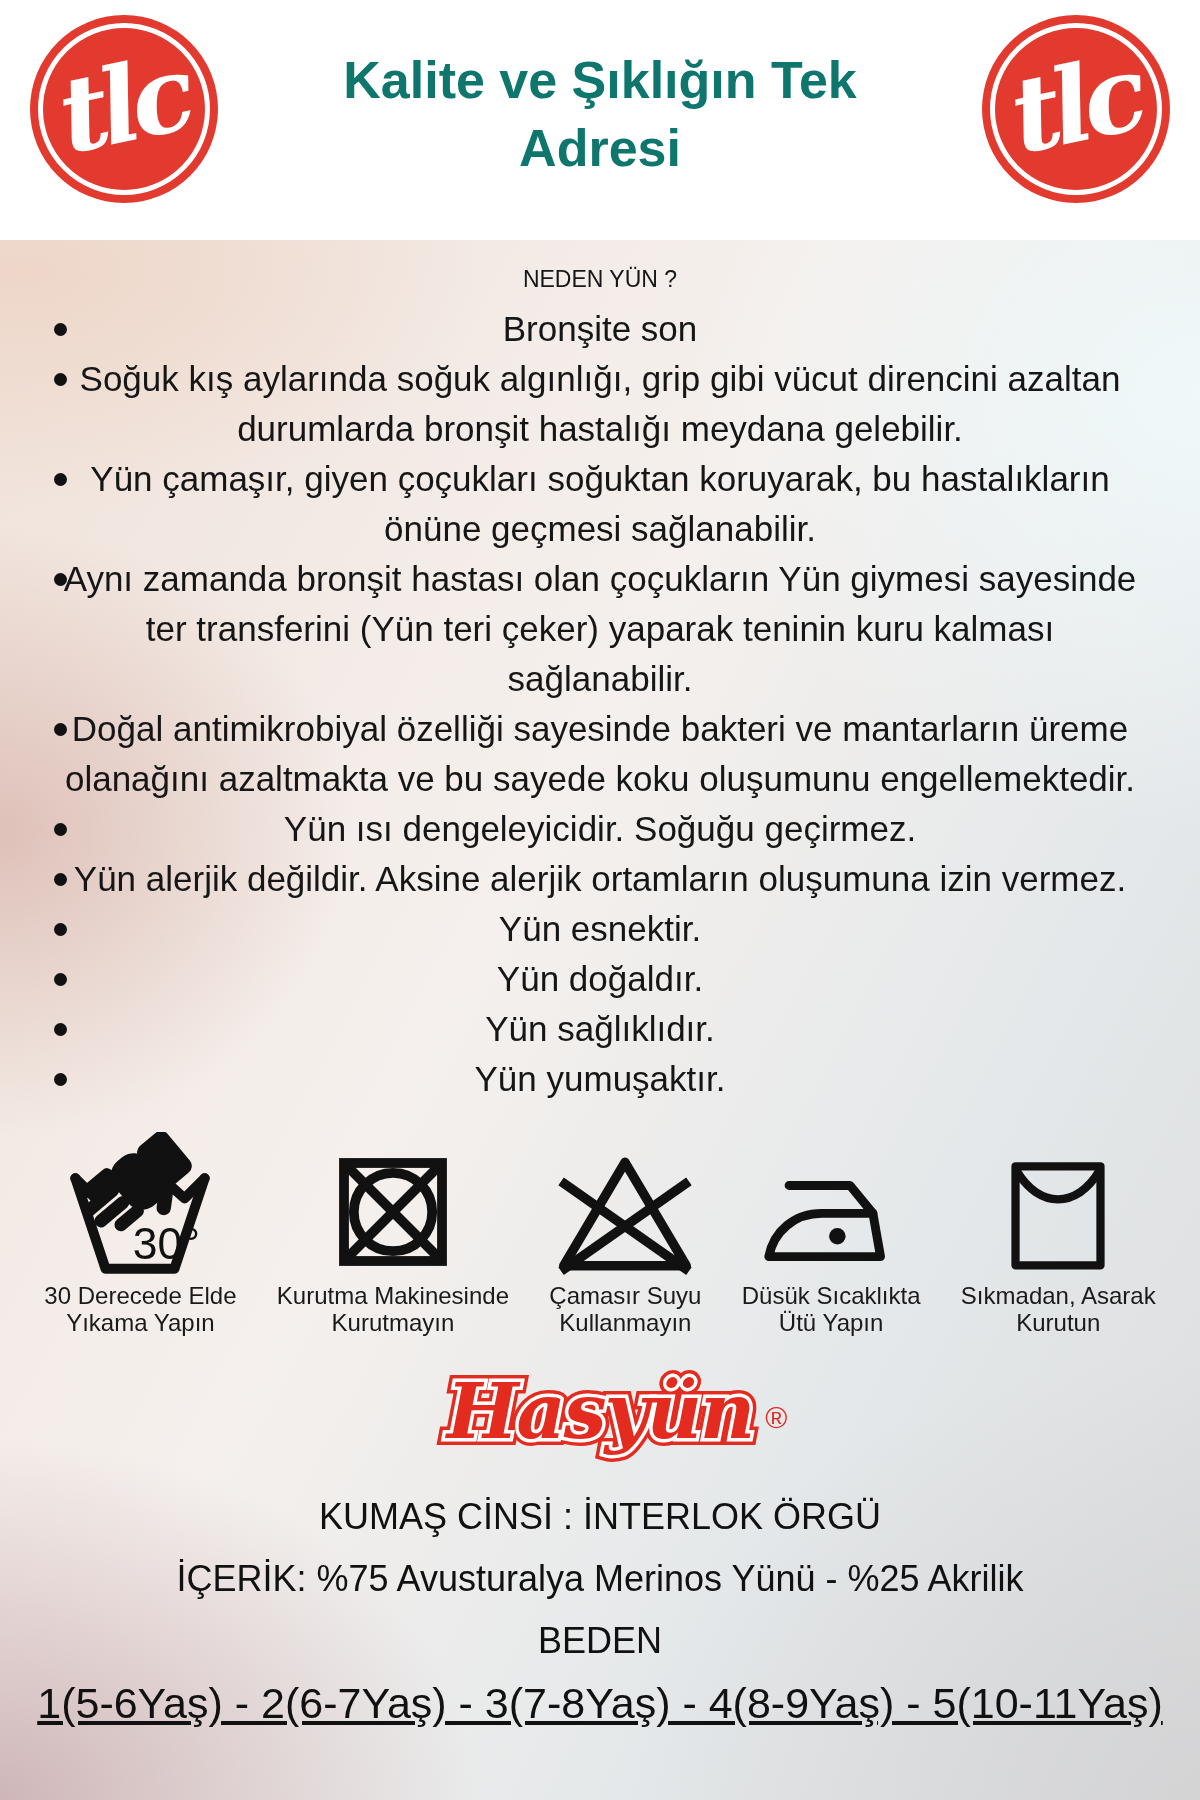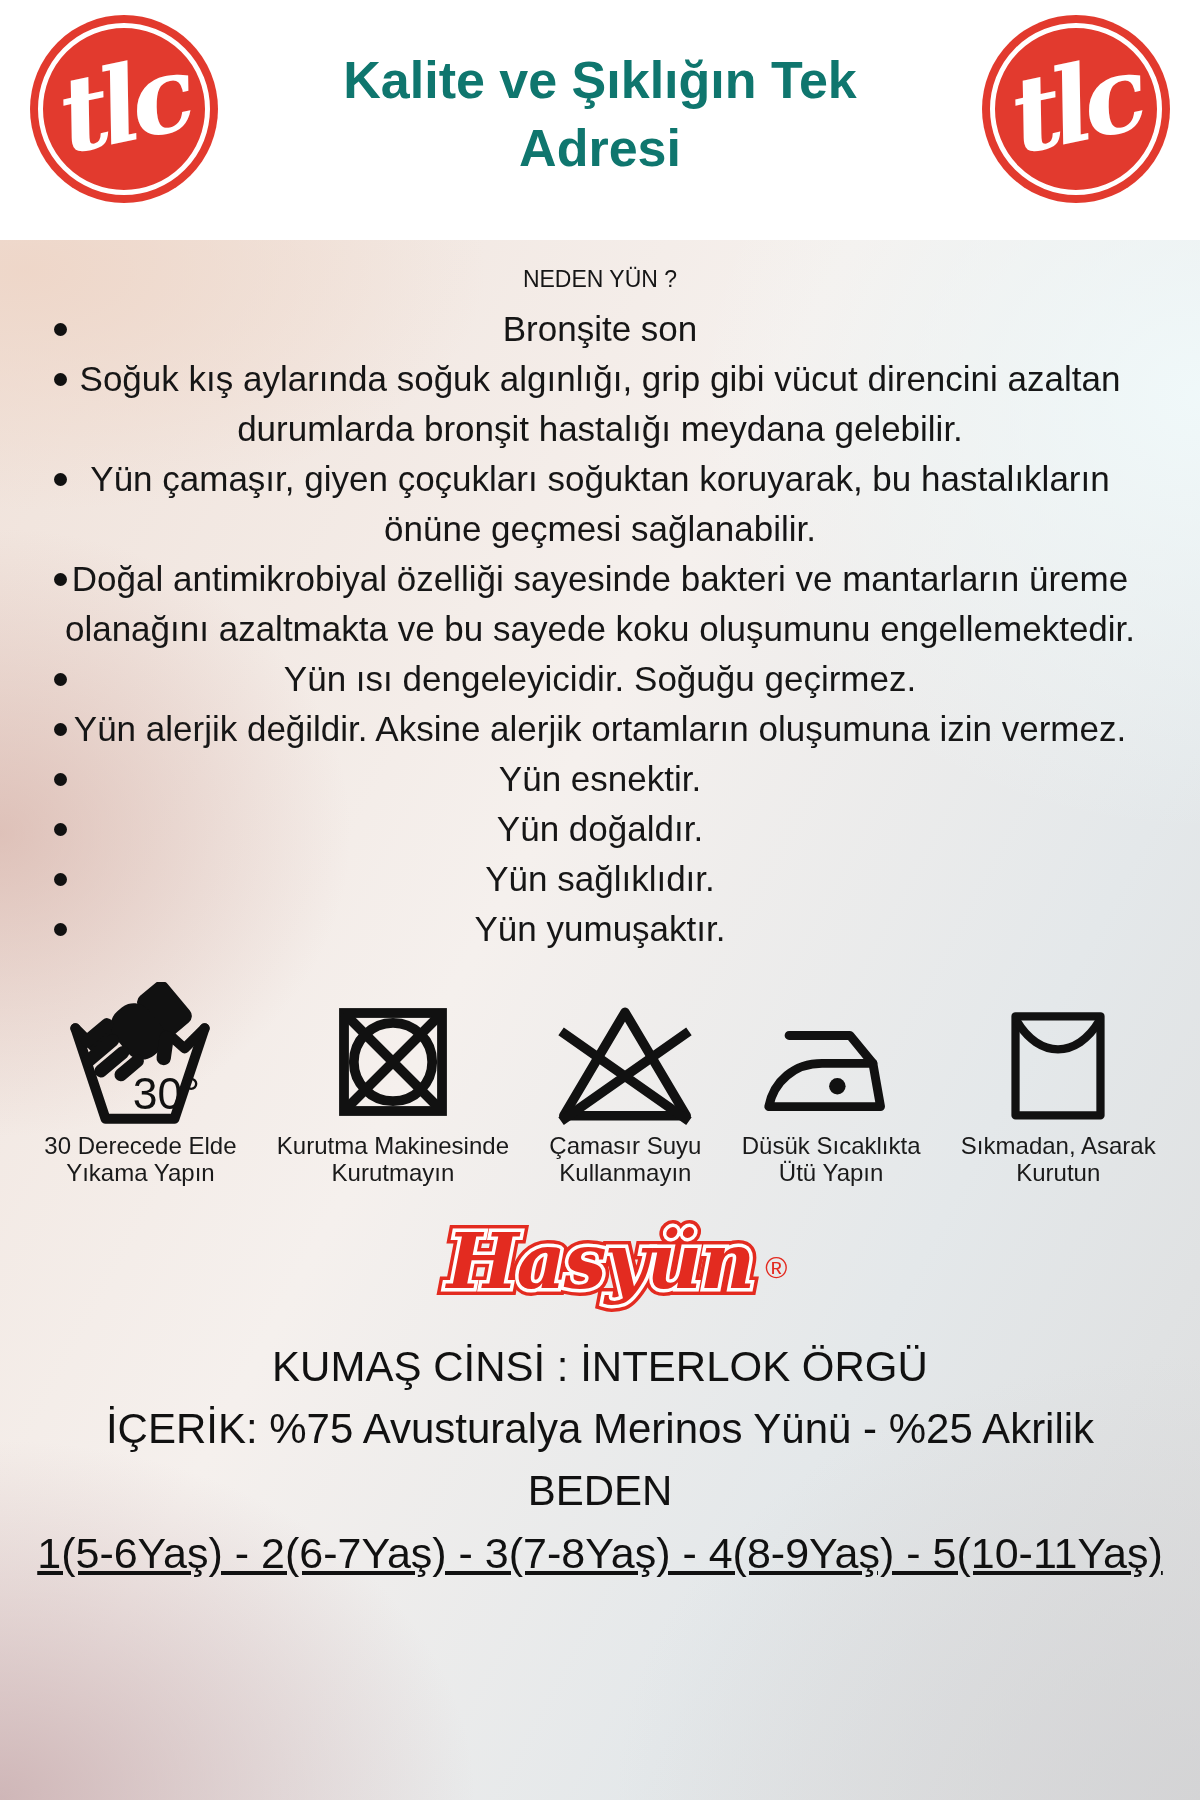--- a/index.html
+++ b/index.html
@@ -125,21 +125,21 @@
     font-size:30px;color:#e32b20;
     -webkit-text-stroke:0;letter-spacing:0;
   }
   
   .product{
     margin-top:24px;
     text-align:center;
     color:#111111;
   }
   .product .line{
-    font-size:42px;line-height:50px;
+    font-size:36px;line-height:50px;
     margin-bottom:12px;
   }
   .product .sizes{
     font-size:43px;line-height:50px;
     white-space:nowrap;
     text-decoration:underline;
   }
 </style>
 </head>
 <body>
@@ -160,20 +160,23 @@
   <div class="content">
 
     <div class="list">
       <div class="list-heading">NEDEN YÜN ?</div>
 
       <div class="li"><span class="dot"></span><span>Bronşite son</span></div>
       <div class="li"><span class="dot"></span><span>Soğuk kış aylarında soğuk algınlığı, grip gibi vücut direncini azaltan
 durumlarda bronşit hastalığı meydana gelebilir.</span></div>
       <div class="li"><span class="dot"></span><span>Yün çamaşır, giyen çoçukları soğuktan koruyarak, bu hastalıkların
 önüne geçmesi sağlanabilir.</span></div>
+      <div class="li"><span class="dot"></span><span>Aynı zamanda bronşit hastası olan çoçukların Yün giymesi sayesinde
+ter transferini (Yün teri çeker) yaparak teninin kuru kalması
+sağlanabilir.</span></div>
       <div class="li"><span class="dot"></span><span>Doğal antimikrobiyal özelliği sayesinde bakteri ve mantarların üreme
 olanağını azaltmakta ve bu sayede koku oluşumunu engellemektedir.</span></div>
       <div class="li"><span class="dot"></span><span>Yün ısı dengeleyicidir. Soğuğu geçirmez.</span></div>
       <div class="li"><span class="dot"></span><span>Yün alerjik değildir. Aksine alerjik ortamların oluşumuna izin vermez.</span></div>
       <div class="li"><span class="dot"></span><span>Yün esnektir.</span></div>
       <div class="li"><span class="dot"></span><span>Yün doğaldır.</span></div>
       <div class="li"><span class="dot"></span><span>Yün sağlıklıdır.</span></div>
       <div class="li"><span class="dot"></span><span>Yün yumuşaktır.</span></div>
     </div>
 

